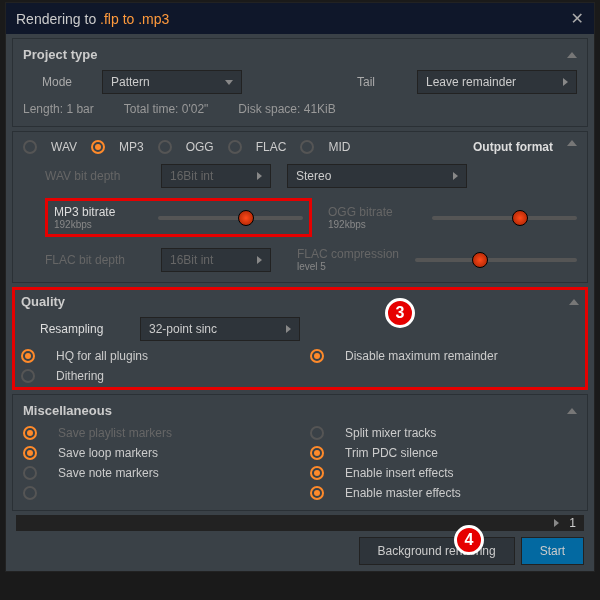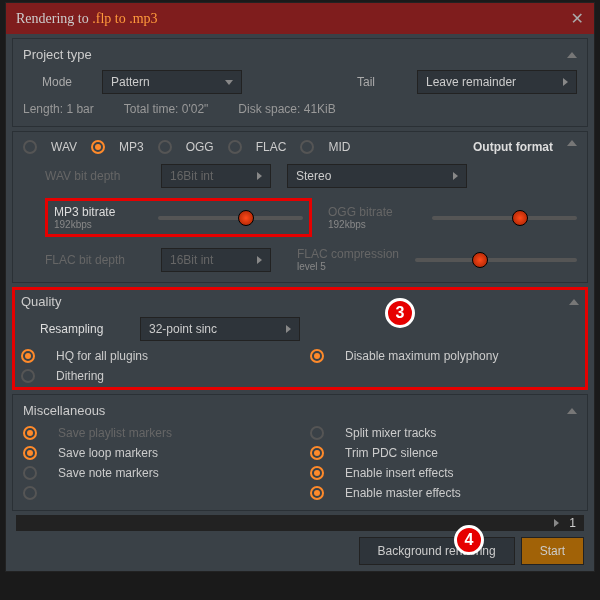--- a/index.html
+++ b/index.html
@@ -12,45 +12,45 @@
     height: 600px;
     overflow: hidden;
   }
   .dialog {
     width: 590px;
     margin: 2px auto;
     background: #3a4147;
     border: 1px solid #222;
   }
   .titlebar {
-    background: #7f1d1d;
+    background: #0f172a;
     padding: 6px 10px;
     display: flex;
     justify-content: space-between;
     align-items: center;
     color: #ccc;
     font-size: 14px;
-    font-family: Liberation Serif, serif;
   }
   .titlebar .highlight { color: #ff9a3c; }
   .close-x { color: #aaa; font-size: 16px; cursor: pointer; }
   .section {
     border: 1px solid #2a3035;
     margin: 4px 6px;
     padding: 8px 10px 10px;
     position: relative;
     background: #3a4147;
   }
   .section-title {
     color: #ccc;
     font-size: 13px;
     margin-bottom: 8px;
     display: flex;
     justify-content: space-between;
     align-items: center;
+    font-weight: bold;
   }
   .chev {
     width: 0; height: 0;
     border-left: 5px solid transparent;
     border-right: 5px solid transparent;
     border-bottom: 6px solid #777;
   }
   .row {
     display: flex;
     align-items: center;
@@ -267,21 +267,21 @@
         <span class="tri-right"></span>
       </div>
     </div>
     <div class="options-grid">
       <div class="opt">
           <span class="radio on"></span>
           <span>HQ for all plugins</span>
         </div>
       <div class="opt">
           <span class="radio on"></span>
-          <span>Disable maximum polyphony</span>
+          <span>Disable maximum remainder</span>
         </div>
       <div class="opt">
           <span class="radio grey"></span>
           <span>Dithering</span>
         </div>
     </div>
   </div>
 
   <div class="section">
     <div class="section-title">
@@ -326,16 +326,16 @@
   <div class="progress">
     <span class="tri-right" style="margin-right:10px"></span>
     <span>1</span>
   </div>
 
   <div class="bottom-bar" style="position:relative">
     <div class="callout" style="right:110px;top:-6px">
         <span>4</span>
       </div>
     <div class="btn"><span>Background rendering</span></div>
-    <div class="btn" style="background:#a16207"><span>Start</span></div>
+    <div class="btn" style="background:#0369a1"><span>Start</span></div>
   </div>
 
 </div>
 
 </body></html>

